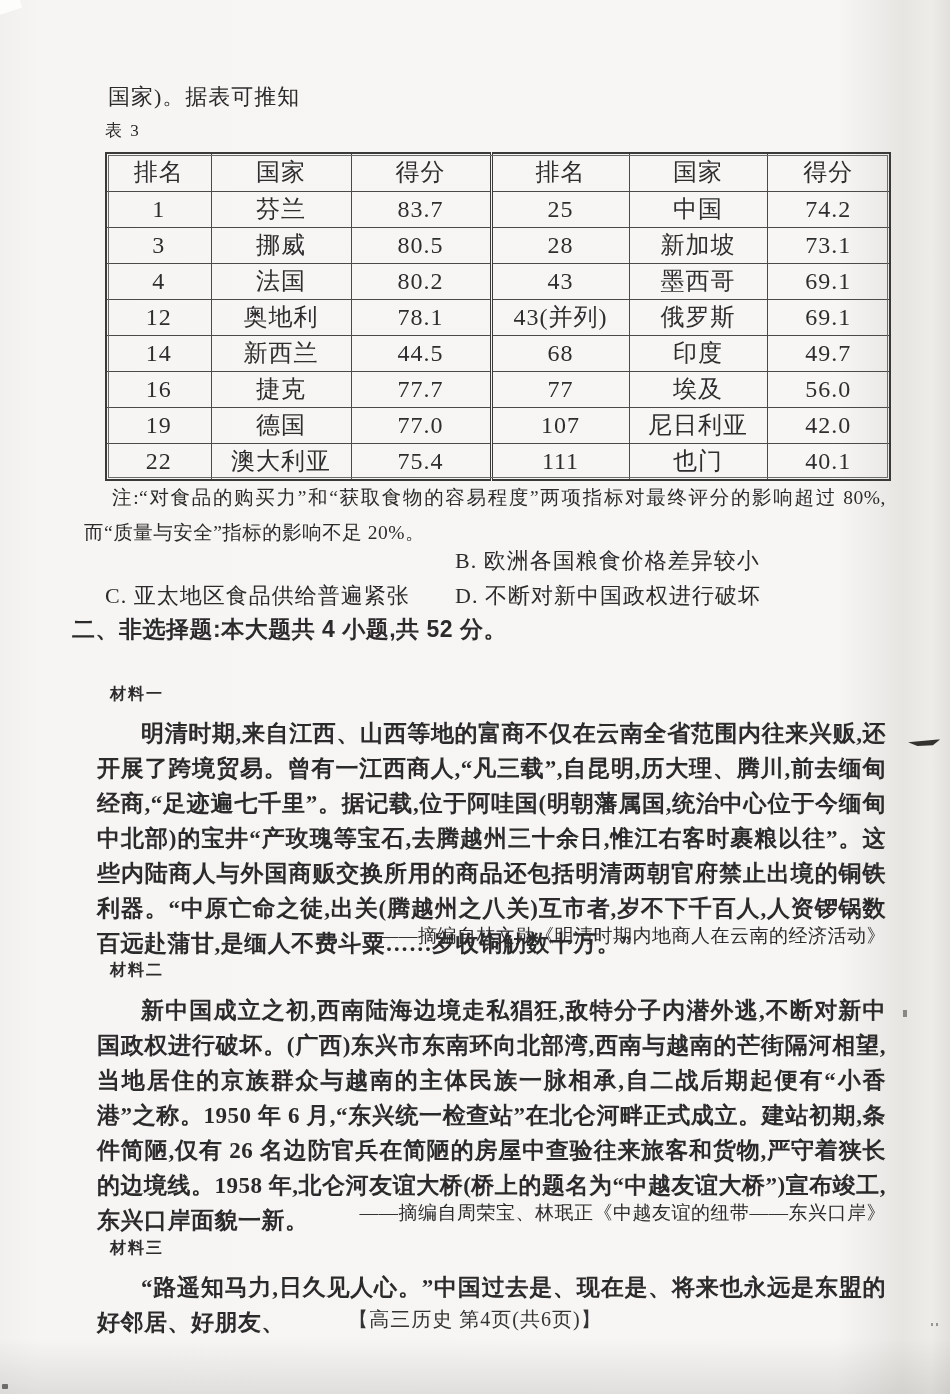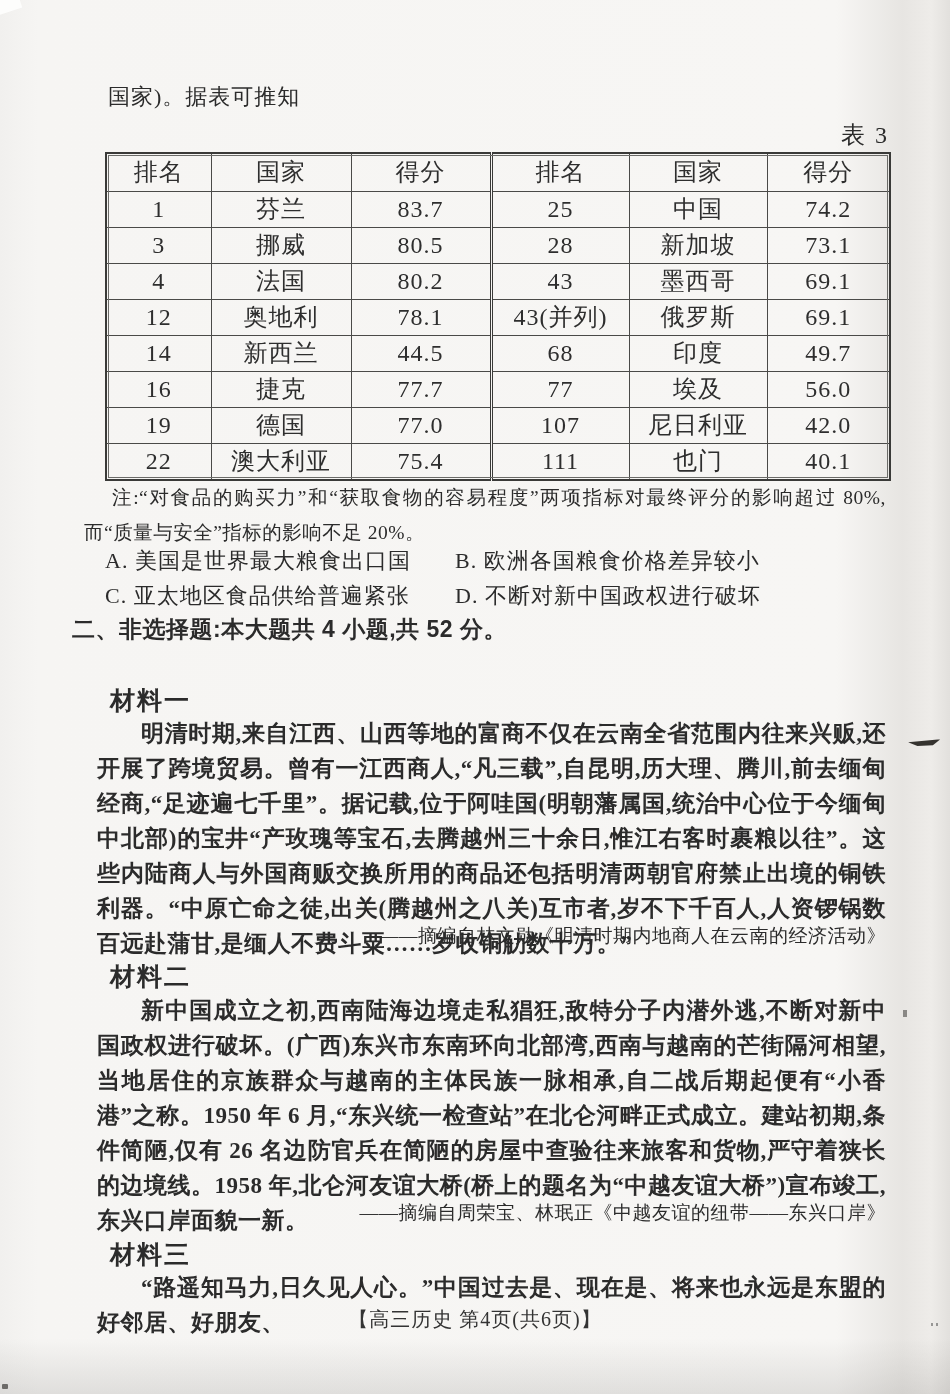--- a/index.html
+++ b/index.html
@@ -10,40 +10,40 @@
     background:#e8e6e3;
   }
   .page{
     position:relative;width:950px;height:1394px;overflow:hidden;
     background:
       linear-gradient(180deg, rgba(120,118,115,0) 96%, rgba(120,118,115,0.18) 100%),
       linear-gradient(90deg, #f1f0ee 0%, #f6f5f3 4%, #f7f6f4 88%, #e7e5e2 95%, #eeecE9 98%, #e2e0dd 100%);
   }
   .abs{position:absolute;}
   .intro{left:108px;top:82px;font-size:22px;letter-spacing:1px;}
-  .caption{left:105px;top:119px;width:784px;text-align:right;font-size:24px;letter-spacing:2px;}
+  .caption{left:105px;top:119px;width:784px;text-align:left;font-size:17px;letter-spacing:2px;}
   table.score{
     position:absolute;left:105px;top:152px;width:784px;
     border-collapse:collapse;table-layout:fixed;
     font-size:24px;text-align:center;color:#2e2e2e;
   }
   table.score th,table.score td{
     border:1px solid #4a4a48;font-weight:normal;
     padding:0;height:35px;line-height:35px;letter-spacing:1px;
   }
   table.score tr.hdr th{height:37px;line-height:37px;}
   table.score{border:2px solid #3a3a38;outline:1px solid #6b6b68;outline-offset:-4px;}
   table.score td.dbl,table.score th.dbl{border-right:3px double #3a3a38;}
   .note{left:84px;top:480px;width:802px;font-size:19.5px;line-height:35px;text-indent:28px;text-align:justify;letter-spacing:0.5px;}
   .opt{font-size:22px;letter-spacing:1px;white-space:nowrap;}
   .opt.a{left:105px;top:546px;} .opt.b{left:455px;top:546px;}
   .opt.c{left:105px;top:581px;} .opt.d{left:455px;top:581px;}
   .sec-heading{left:72px;top:614px;font-size:23px;font-family:"Liberation Sans","DejaVu Sans",sans-serif;font-weight:bold;letter-spacing:0.5px;}
   .q-stem{left:72px;top:650px;font-size:22px;letter-spacing:1px;}
-  .mat-label{font-size:25px;font-family:Liberation Sans, sans-serif;font-weight:bold;letter-spacing:2px;}
+  .mat-label{font-size:16px;font-family:Liberation Sans, sans-serif;font-weight:bold;letter-spacing:2px;}
   .mat1-label{left:110px;top:684px;} .mat2-label{left:110px;top:960px;} .mat3-label{left:110px;top:1238px;}
   .para{left:97px;width:789px;font-size:23px;line-height:35px;text-align:justify;text-indent:44px;letter-spacing:0.5px;font-weight:bold;}
   .para1{top:716px;} .para2{top:993px;} .para3{top:1270px;}
   .attrib{left:97px;width:789px;font-size:19px;text-align:right;letter-spacing:0.5px;}
   .attrib1{top:923px;} .attrib2{top:1200px;}
   .footer{left:0;top:1306px;width:950px;text-align:center;font-size:20px;letter-spacing:1px;color:#333;}
   
   .artifact{background:#3c3a38;}
   .art-arrow{left:908px;top:738px;width:32px;height:12px;background:#35332f;
     clip-path:polygon(0 45%,100% 0,78% 55%,30% 70%);transform:rotate(4deg);}
@@ -144,21 +144,20 @@
       <td class="dbl">75.4</td>
       <td>111</td>
       <td>也门</td>
       <td>40.1</td>
     </tr>
   </tbody>
     </table>
 
   <div class="abs note">注:“对食品的购买力”和“获取食物的容易程度”两项指标对最终评分的影响超过 80%,而“质量与安全”指标的影响不足 20%。</div>
 
-  <div class="abs opt a">A. 美国是世界最大粮食出口国</div>
   <div class="abs opt b">B. 欧洲各国粮食价格差异较小</div>
   <div class="abs opt c">C. 亚太地区食品供给普遍紧张</div>
   <div class="abs opt d">D. 不断对新中国政权进行破坏</div>
 
   <div class="abs sec-heading">二、非选择题:本大题共 4 小题,共 52 分。</div>
 
   <div class="abs mat-label mat1-label">材料一</div>
   <div class="abs para para1">明清时期,来自江西、山西等地的富商不仅在云南全省范围内往来兴贩,还开展了跨境贸易。曾有一江西商人,“凡三载”,自昆明,历大理、腾川,前去缅甸经商,“足迹遍七千里”。据记载,位于阿哇国(明朝藩属国,统治中心位于今缅甸中北部)的宝井“产玫瑰等宝石,去腾越州三十余日,惟江右客时裹粮以往”。这些内陆商人与外国商贩交换所用的商品还包括明清两朝官府禁止出境的铜铁利器。“中原亡命之徒,出关(腾越州之八关)互市者,岁不下千百人,人资锣锅数百远赴蒲甘,是缅人不费斗粟……岁收铜觔数十万。”</div>
   <div class="abs attrib attrib1">——摘编自林文勋《明清时期内地商人在云南的经济活动》</div>
 

